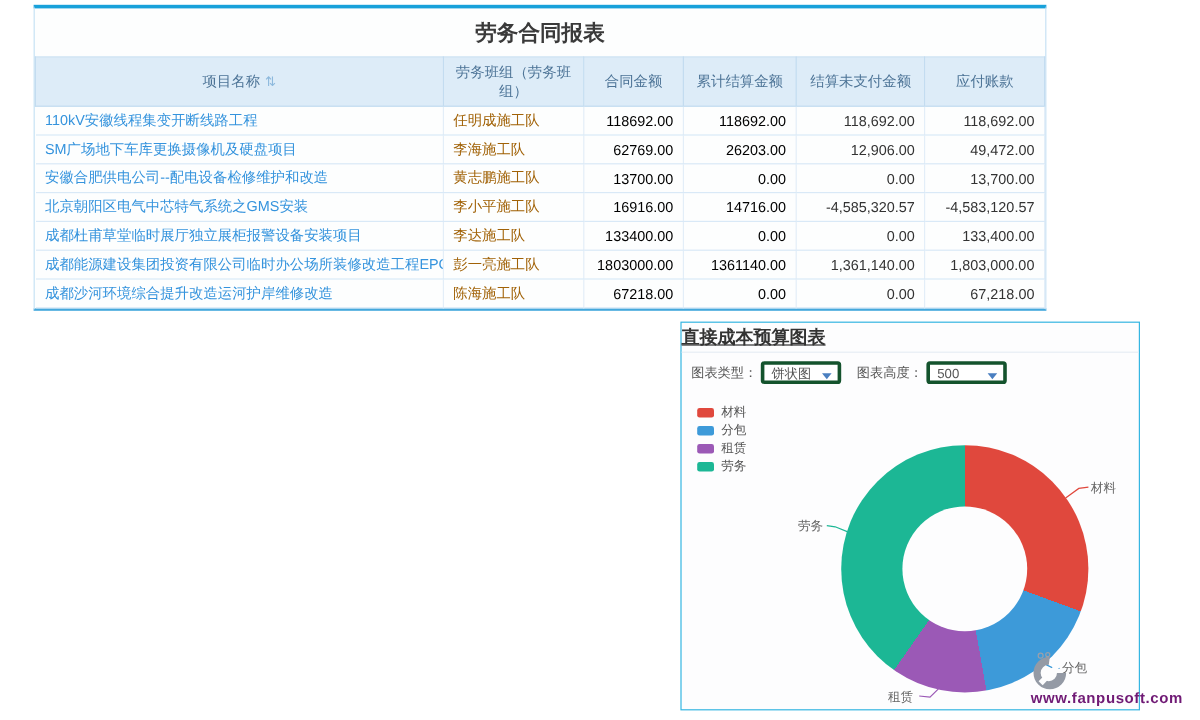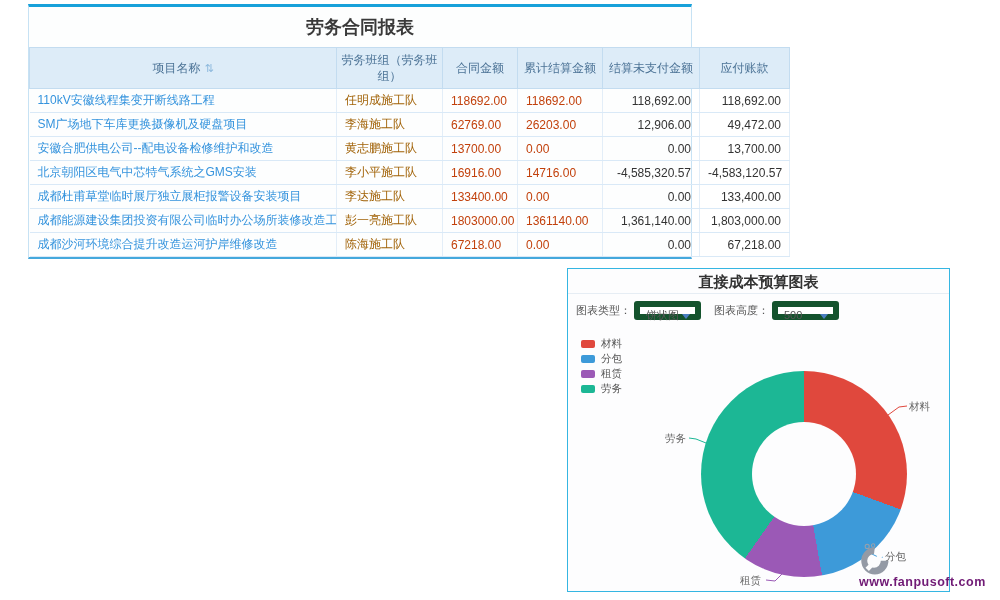--- a/index.html
+++ b/index.html
@@ -1,46 +1,46 @@
 <!DOCTYPE html>
 <html><head>
 <meta charset="utf-8">
 <style>
   * { margin:0; padding:0; box-sizing:border-box; }
   html,body { width:1000px; height:600px; background:#ffffff; overflow:hidden;
               font-family:"Liberation Sans","DejaVu Sans",sans-serif; }
 
   
-  .report-panel{ position:absolute; left:28px; top:4px; width:664px;
+  .report-panel{ position:absolute; left:28px; top:4px; width:844px;
     border-top:3px solid #18a1da; border-left:1px solid #c7e2f4;
     border-right:1px solid #c7e2f4; border-bottom:2px solid #44a8dc; background:#fdfefe; }
   .report-title{ height:40px; line-height:40px; text-align:center;
     font-size:18px; font-weight:bold; color:#3a3a3a; }
   table.report{ width:100%; border-collapse:collapse; table-layout:fixed; }
   table.report th{ background:#ddecf8; color:#4c7396; font-size:12px; font-weight:normal;
     text-align:center; padding:4px 2px; height:40px; line-height:16px;
     border:1px solid #c3dcf0; }
   table.report td{ font-size:12px; height:24px; padding:0 8px;
     border-bottom:1px solid #d9e9f7; border-right:1px solid #e3eef8;
     white-space:nowrap; overflow:hidden; }
   td.c-link{ color:#3493dd; text-align:left; }
   td.c-unit{ color:#a16207; text-align:left; }
-  td.c-numb{ color:#c2410c; }
+  td.c-numb{ color:#000000; text-align:right; }
   td.c-numk{ color:#333333; text-align:right; }
   .sort-ic{ color:#8db9dd; font-size:11px; margin-left:4px; cursor:pointer; }
 
   
   .chart-panel{ position:absolute; left:567px; top:268px; width:383px; height:324px;
     border:1px solid #35b6e2; background:#fdfdfe; }
-  .chart-title{ height:25px; line-height:25px; text-align:center; font-size:15px;
-    font-weight:bold; color:#333; border-bottom:1px solid #e6edf4; }
+  .chart-title{ height:25px; line-height:25px; font-size:15px;
+    font-weight:bold; color:#333; border-bottom:1px solid #e6edf4;text-decoration:underline; }
   .chart-controls{ display:flex; align-items:center; gap:13px; padding:7px 0 0 8px; }
   .ctl{ display:flex; align-items:center; }
   .ctl-label{ font-size:11px; color:#555; margin-right:3px; }
-  .select{ position:relative; width:67px; height:19px; border:6px solid #14532d;
+  .select{ position:relative; width:67px; height:19px; border:3px solid #14532d;
     border-radius:3px; background:#fff; font-size:11px; color:#555;
     line-height:17px; padding:0 16px 0 6px; cursor:pointer; }
   .caret{ position:absolute; right:5px; top:7px; width:0; height:0;
     border-left:4px solid transparent; border-right:4px solid transparent;
     border-top:5px solid #4a7fc0; }
   .legend{ position:absolute; left:13px; top:68px; }
   .legend-item{ display:flex; align-items:center; height:14px; margin-bottom:1px; cursor:pointer; }
   .legend-swatch{ width:14px; height:8px; border-radius:2px; margin-right:6px; }
   .legend-label{ font-size:10.5px; color:#555; }
   .donut{ position:absolute; left:133px; top:102px; width:206px; height:206px;

